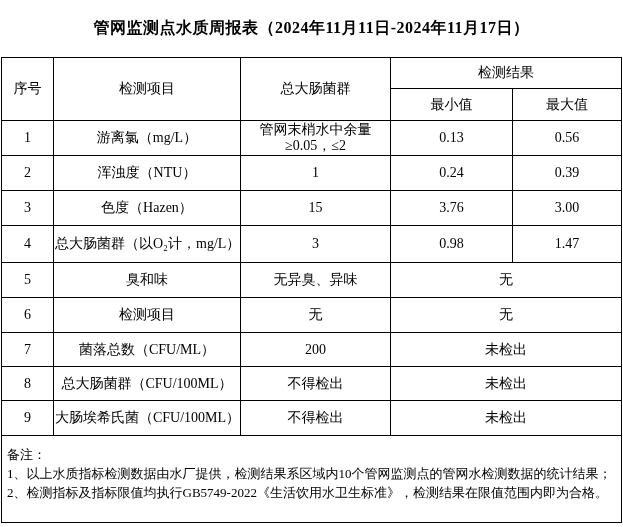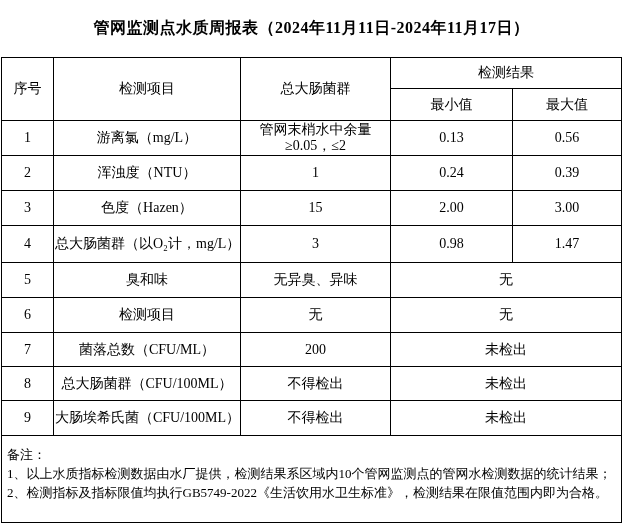--- a/index.html
+++ b/index.html
@@ -100,21 +100,21 @@
         <td>2</td>
         <td class="item-cell">浑浊度（NTU）</td>
         <td>1</td>
         <td>0.24</td>
         <td>0.39</td>
       </tr>
       <tr>
         <td>3</td>
         <td class="item-cell">色度（Hazen）</td>
         <td>15</td>
-        <td>2.00</td>
+        <td>3.76</td>
         <td>3.00</td>
       </tr>
       <tr>
         <td>4</td>
         <td class="item-cell">总大肠菌群（以O₂计，mg/L）</td>
         <td>3</td>
         <td>0.98</td>
         <td>1.47</td>
       </tr>
       <tr>

